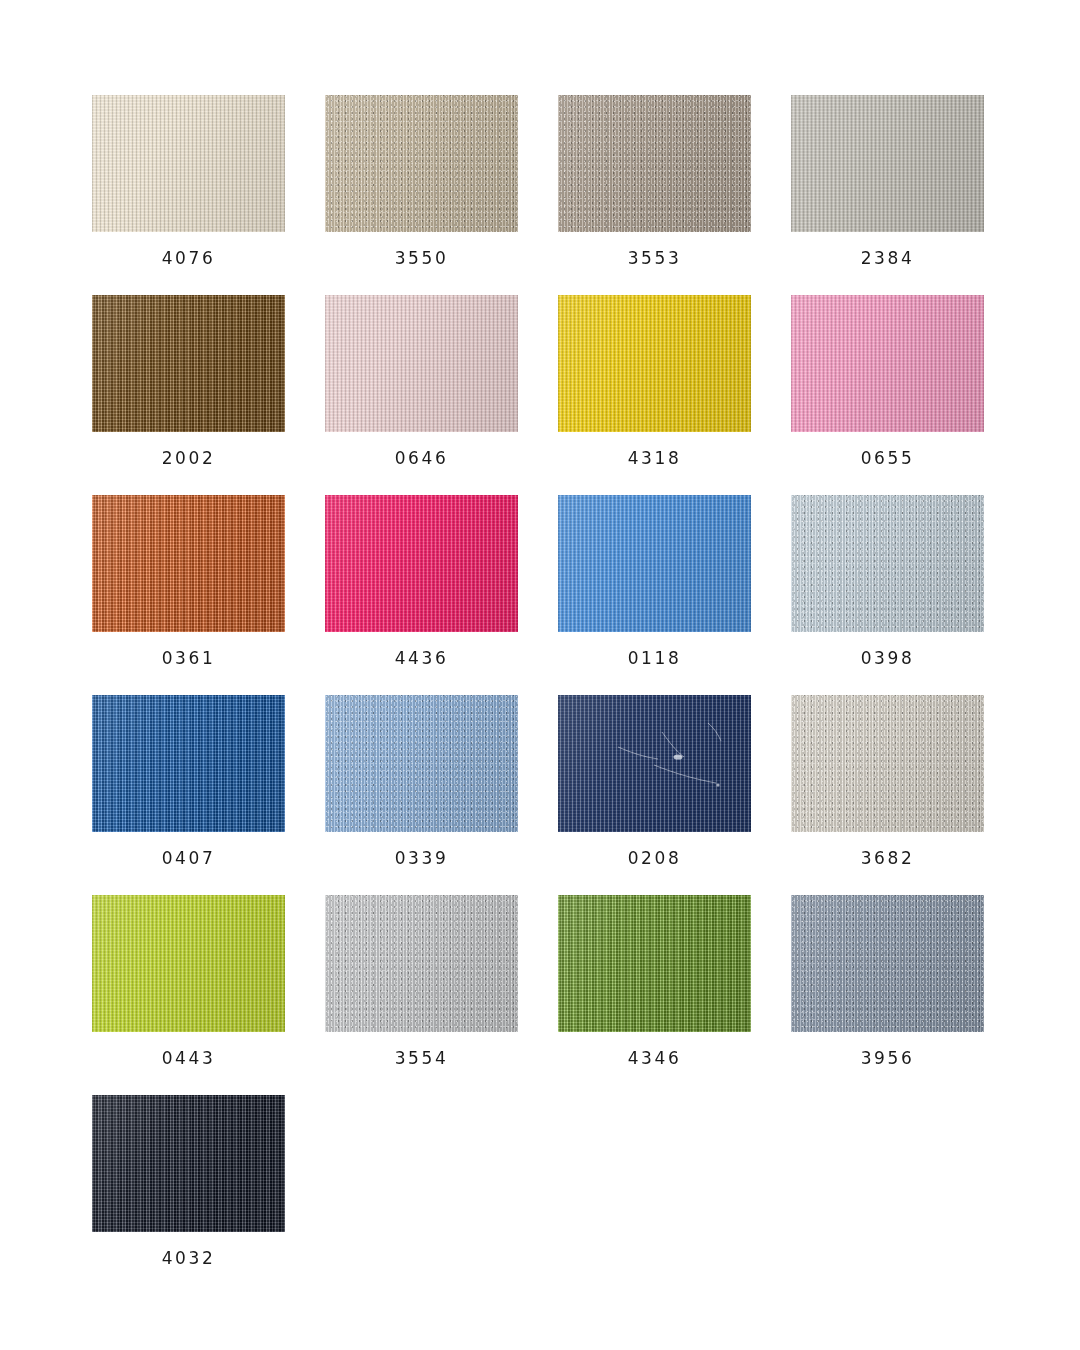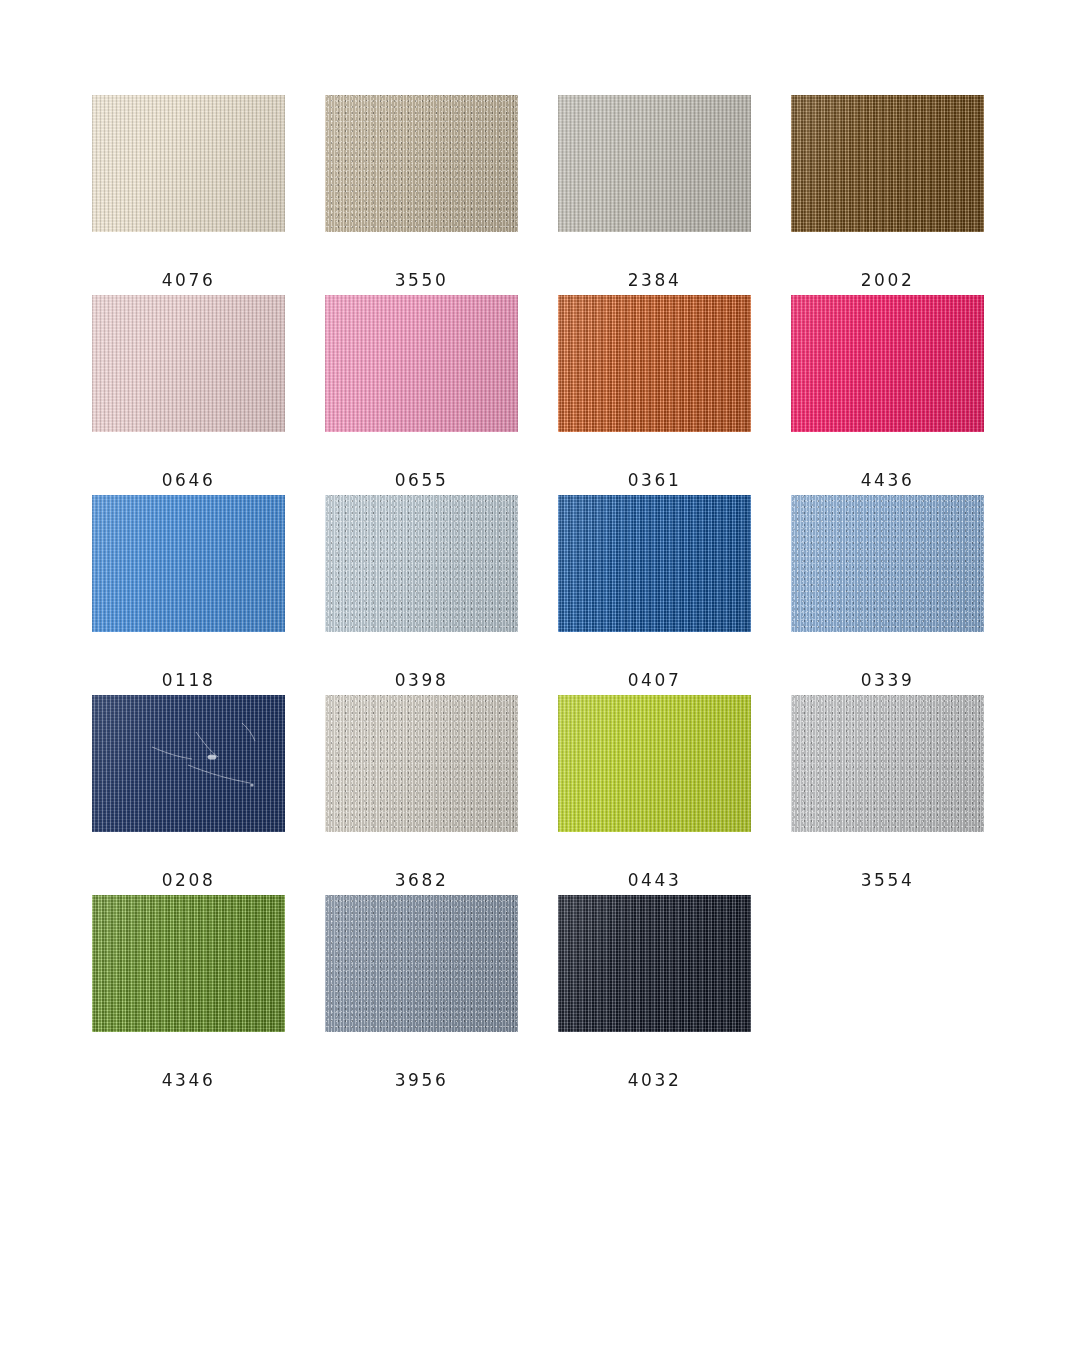--- a/index.html
+++ b/index.html
@@ -147,56 +147,67 @@
   .swatch-label {
     position: absolute;
     left: 0;
     top: 153px;
     width: 193px;
     text-align: center;
     font-size: 17px;
     letter-spacing: 2.6px;
     color: #1b1b1b;
     white-space: nowrap;
-    margin-top: 22px;
   }
 </style>
 </head>
 <body>
 
 <div id="swatch-grid">
     <div class="swatch-cell">
       <div class="swatch-chip tex-rib" style="background-color: rgb(239, 229, 210);">
         <div class="chip-shade"></div>
       </div>
       <div class="swatch-label">4076</div>
     </div>
     <div class="swatch-cell">
       <div class="swatch-chip tex-heather" style="background-color: rgb(201, 188, 163);">
         <div class="chip-shade"></div>
       </div>
       <div class="swatch-label">3550</div>
     </div>
     <div class="swatch-cell">
+      <div class="swatch-chip tex-heather" style="background-color: rgb(175, 162, 147);">
+        <div class="chip-shade"></div>
+      </div>
+      <div class="swatch-label">3553</div>
+    </div>
+    <div class="swatch-cell">
       <div class="swatch-chip tex-rib" style="background-color: rgb(194, 191, 182);">
         <div class="chip-shade"></div>
       </div>
       <div class="swatch-label">2384</div>
     </div>
     <div class="swatch-cell">
       <div class="swatch-chip tex-weave" style="background-color: rgb(138, 90, 24);">
         <div class="chip-shade"></div>
       </div>
       <div class="swatch-label">2002</div>
     </div>
     <div class="swatch-cell">
       <div class="swatch-chip tex-rib" style="background-color: rgb(237, 210, 210);">
         <div class="chip-shade"></div>
       </div>
       <div class="swatch-label">0646</div>
+    </div>
+    <div class="swatch-cell">
+      <div class="swatch-chip tex-rib" style="background-color: rgb(239, 206, 18);">
+        <div class="chip-shade"></div>
+      </div>
+      <div class="swatch-label">4318</div>
     </div>
     <div class="swatch-cell">
       <div class="swatch-chip tex-rib" style="background-color: rgb(244, 155, 193);">
         <div class="chip-shade"></div>
       </div>
       <div class="swatch-label">0655</div>
     </div>
     <div class="swatch-cell">
       <div class="swatch-chip tex-weave" style="background-color: rgb(249, 106, 34);">
         <div class="chip-shade"></div>

